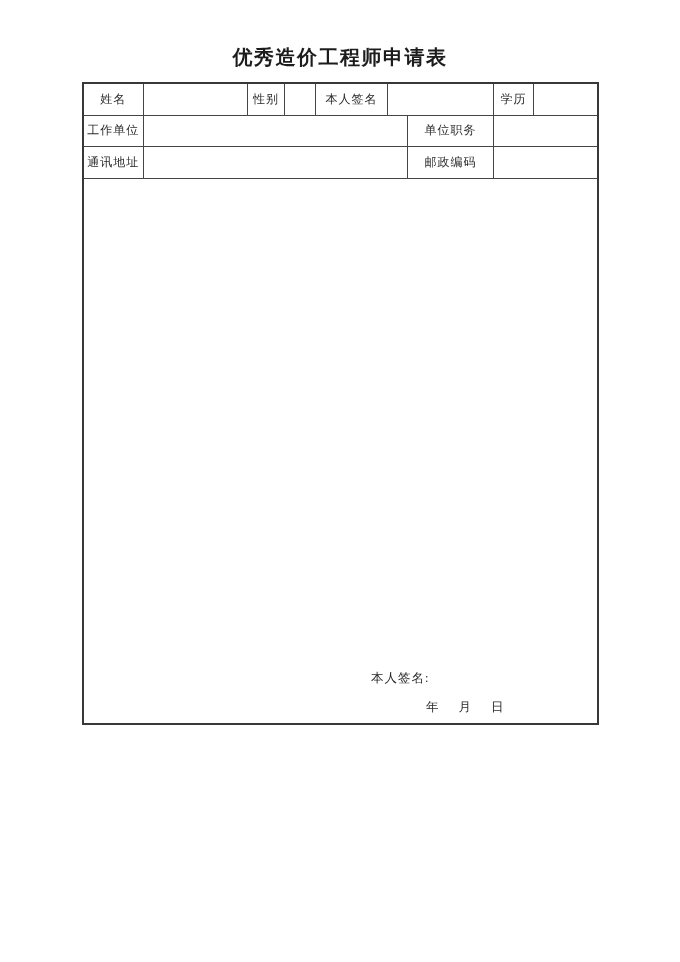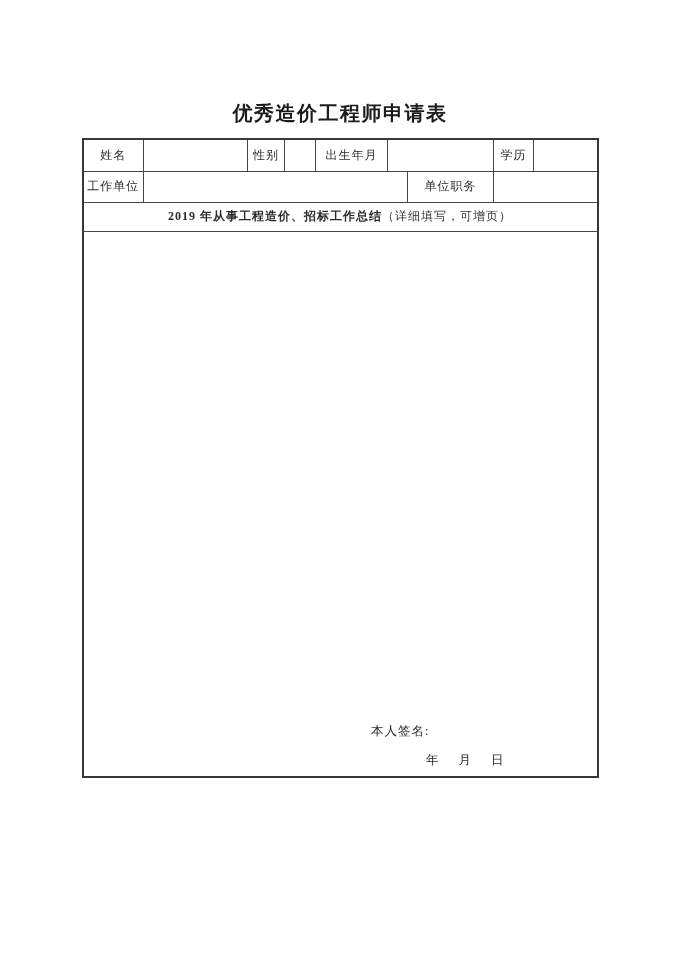--- a/index.html
+++ b/index.html
@@ -11,21 +11,21 @@
     width: 680px;
     height: 962px;
     font-family: "Liberation Serif", "DejaVu Serif", serif;
     color: #262626;
   }
   .page {
     position: relative;
     width: 680px;
     height: 962px;
     box-sizing: border-box;
-    padding-top: 100px;
+    padding-top: 44px;
     background: #ffffff;
   }
   .title {
     margin: 0 0 9px 0;
     text-align: center;
     font-size: 20px;
     font-weight: bold;
     letter-spacing: 1.5px;
     line-height: 26px;
     color: #1c1c1c;
@@ -113,39 +113,42 @@
       <col style="width:40px">
       <col style="width:64px">
     </colgroup>
 
     <tbody>
         <tr class="r1">
       <td>姓名</td>
       <td></td>
       <td>性别</td>
       <td></td>
-      <td>出生年月</td>
+      <td>本人签名</td>
       <td colspan="2"></td>
       <td>学历</td>
       <td></td>
     </tr>
 
 
     <tr class="r3">
       <td>工作单位</td>
       <td colspan="5"></td>
       <td>单位职务</td>
       <td colspan="2"></td>
     </tr>
 
 
+    <tr class="r5">
+      <td>通讯地址</td>
+      <td colspan="5"></td>
+      <td>邮政编码</td>
+      <td colspan="2"></td>
+    </tr>
 
-    <tr class="r6">
-      <td colspan="9" class="summary-header"><span class="bold-part">2019 年从事工程造价、招标工作总结</span><span class="note-part">（详细填写，可增页）</span></td>
-    </tr>
 
     <tr>
       <td colspan="9" class="summary-cell">
         <div class="sig-label">本人签名:</div>
         <div class="sig-date">
           <span>年</span>
           <span>月</span>
           <span>日</span>
         </div>
       </td>

